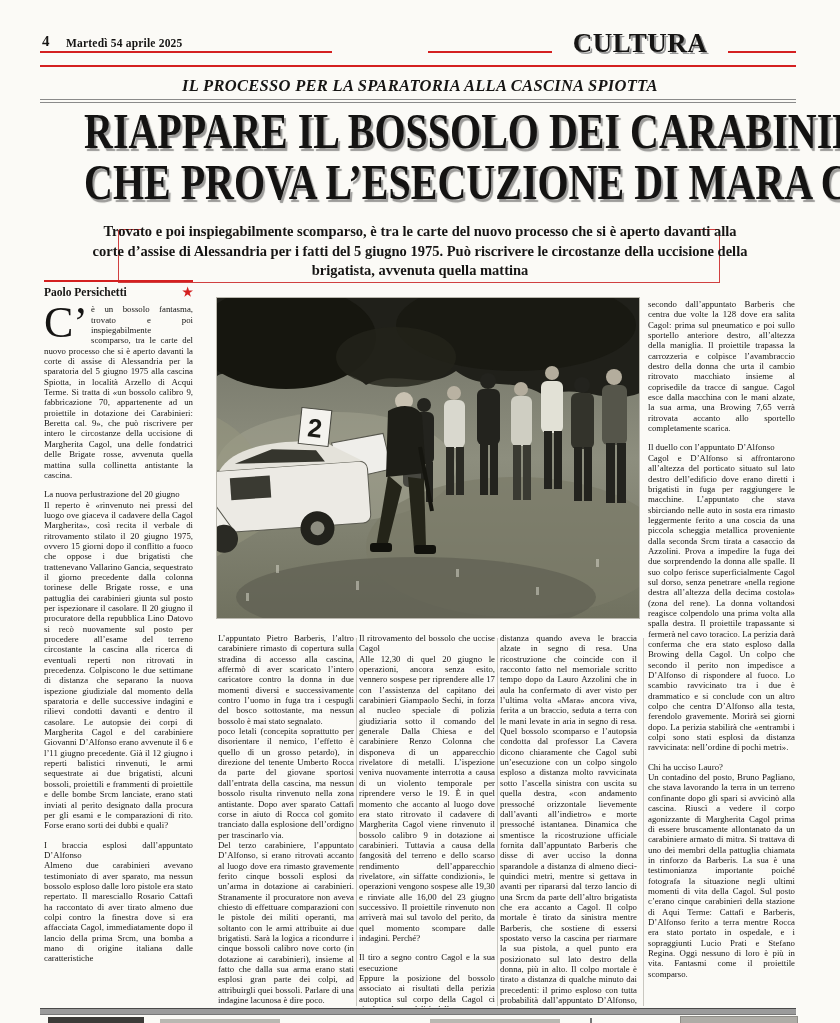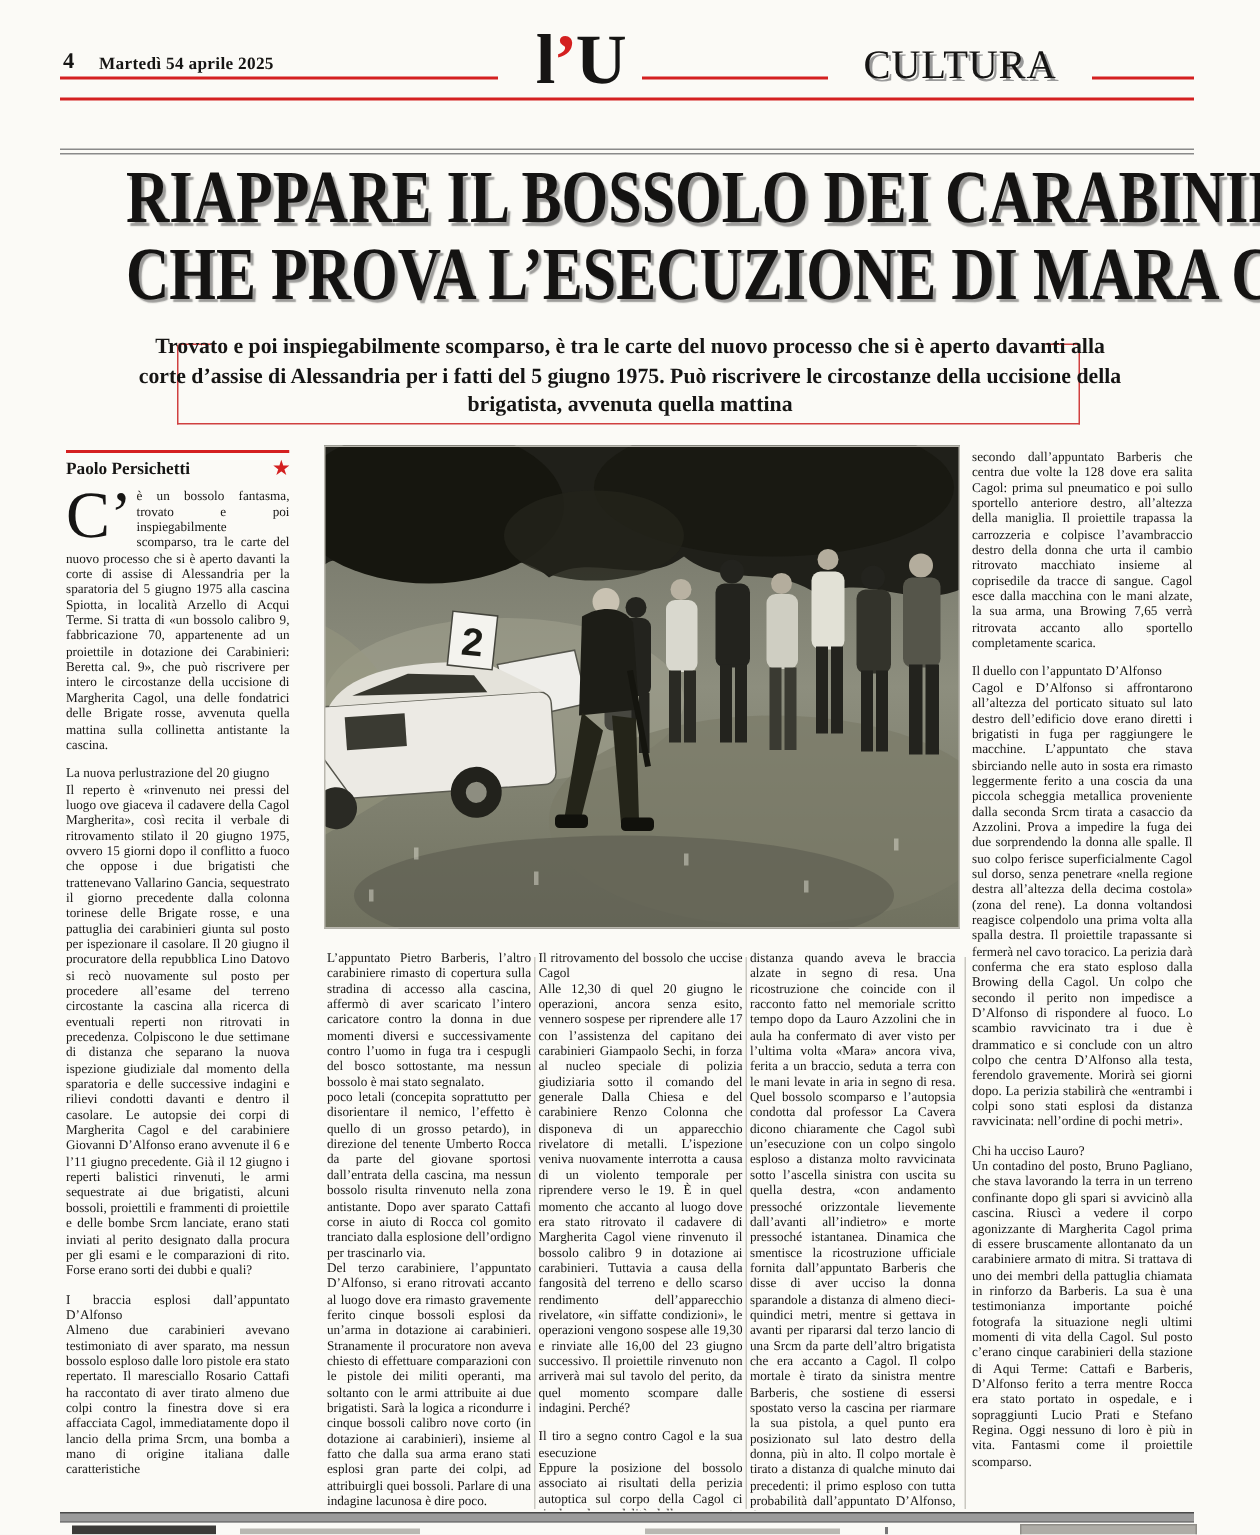--- a/index.html
+++ b/index.html
@@ -5,42 +5,42 @@
   html,body{margin:0;padding:0;}
   body{width:840px;height:1023px;background:#f5f4ef;font-family:"Liberation Serif",serif;color:#161514;}
   #page{position:relative;width:840px;height:1023px;background:#fbfaf6;overflow:hidden;}
 
   
   .pagenum{position:absolute;left:42px;top:33px;font-weight:bold;font-size:15px;}
   .dateline{position:absolute;left:66px;top:37px;font-weight:bold;font-size:11.5px;letter-spacing:.2px;}
   .masthead{position:absolute;left:0;top:18px;width:840px;text-align:center;font-size:47px;font-weight:bold;letter-spacing:-1px;line-height:44px;}
   .masthead .inner{display:inline-block;transform:translateX(-33px);}
   .masthead .apos{color:#d42020;}
-  .section-title{position:absolute;left:540px;top:28px;width:200px;text-align:center;font-size:27px;font-weight:normal;letter-spacing:.5px;text-shadow:2px 2px 0 #9a9a9a;}
+  .section-title{position:absolute;left:540px;top:28px;width:200px;text-align:center;font-size:27px;font-weight:bold;letter-spacing:.5px;text-shadow:2px 2px 0 #9a9a9a;}
   .redline{position:absolute;height:2px;background:#d42020;}
   .grayline{position:absolute;height:1px;background:#8a8a8a;}
 
   .kicker{position:absolute;left:0;top:76px;width:840px;text-align:center;font-size:16.5px;font-weight:bold;font-style:italic;letter-spacing:.3px;}
 
   
   .headline{position:absolute;left:0;top:106px;width:840px;text-align:center;font-weight:bold;color:#141312;}
   .headline .hl{display:block;white-space:nowrap;font-size:50px;line-height:51px;letter-spacing:0px;transform:scaleX(.80);transform-origin:50% 50%;text-shadow:2.5px 2.5px 1px rgba(40,40,40,.45);}
 
   
   .standfirst-box{position:absolute;left:118px;top:230px;width:600px;height:52px;border-left:1.5px solid #d04040;border-right:1.5px solid #d04040;border-bottom:1.5px solid #d04040;}
   .standfirst-box .stub{position:absolute;top:-1.5px;width:22px;height:1.5px;background:#d04040;}
   .standfirst-box .stub.l{left:0;} .standfirst-box .stub.r{right:0;}
   .standfirst{position:absolute;left:90px;top:222px;width:660px;text-align:center;font-weight:bold;font-size:14.5px;line-height:19.5px;}
 
   
   .bodytext{font-size:8.8px;line-height:10.35px;text-align:justify;text-justify:inter-word;}
   .bodytext p{margin:0;}
   .subhead{font-weight:normal;margin-top:9px !important;}
   .col{position:absolute;overflow:hidden;}
-  #col1{left:44px;top:300px;width:149px;height:722px;}
+  #col1{left:44px;top:280px;width:149px;height:722px;}
   #col2{left:218px;top:633px;width:136px;height:374px;}
   #col3{left:359px;top:633px;width:136px;height:374px;}
   #col4{left:500px;top:633px;width:137px;height:374px;}
   #col5{left:648px;top:299px;width:147px;height:708px;}
   .vdiv{position:absolute;width:1px;background:#c9c7c0;}
 
   .byline-rule{height:2px;background:#d42020;margin-bottom:5px;}
   .byline{display:flex;justify-content:space-between;align-items:baseline;font-weight:bold;font-size:11.5px;margin-bottom:7px;}
   .byline .star{color:#d42020;font-size:12px;}
   .dropcap{float:left;font-size:44px;line-height:34px;font-weight:normal;padding:2px 3px 0 0;}
@@ -54,32 +54,28 @@
   .frag{position:absolute;background:#b9b8b2;}
   .frag.dark{background:#3c3b38;}
 </style>
 </head>
 <body>
 
 <div id="page">
 
   <div class="pagenum">4</div>
   <div class="dateline">Martedì 54 aprile 2025</div>
-  <div class="masthead">
-    <span class="inner">
-      <span>l</span><span class="apos">’</span><span>U</span>
-    </span>
-  </div>
   <div class="section-title">CULTURA</div>
 
   <div class="redline" style="left:40px;top:51px;width:292px;"></div>
   <div class="redline" style="left:428px;top:51px;width:124px;"></div>
   <div class="redline" style="left:728px;top:51px;width:68px;"></div>
   <div class="redline" style="left:40px;top:65px;width:756px;"></div>
 
+  <div class="kicker">IL PROCESSO PER LA SPARATORIA ALLA CASCINA SPIOTTA</div>
   <div class="grayline" style="left:40px;top:99px;width:756px;"></div>
   <div class="grayline" style="left:40px;top:102px;width:756px;"></div>
 
   <div class="headline">
     <span class="hl">RIAPPARE IL BOSSOLO DEI CARABINIERI</span>
     <span class="hl">CHE PROVA L’ESECUZIONE DI MARA CAGOL</span>
   </div>
 
   <div class="standfirst-box">
     <span class="stub l"></span>

